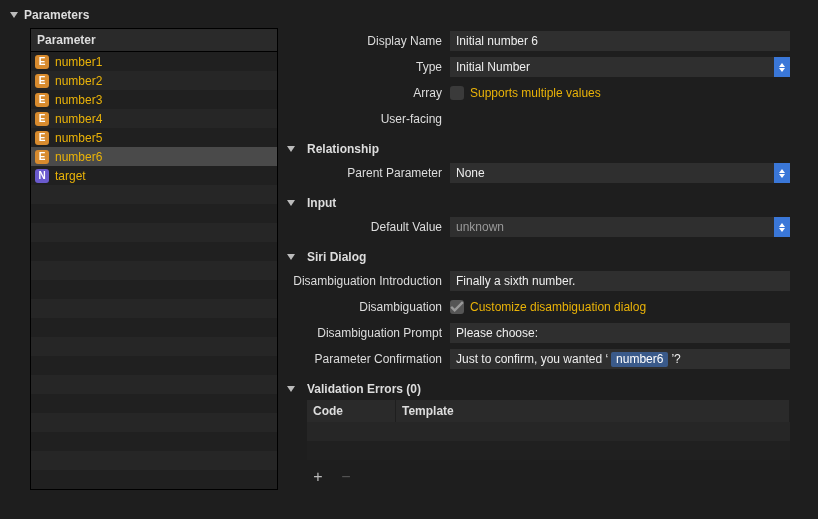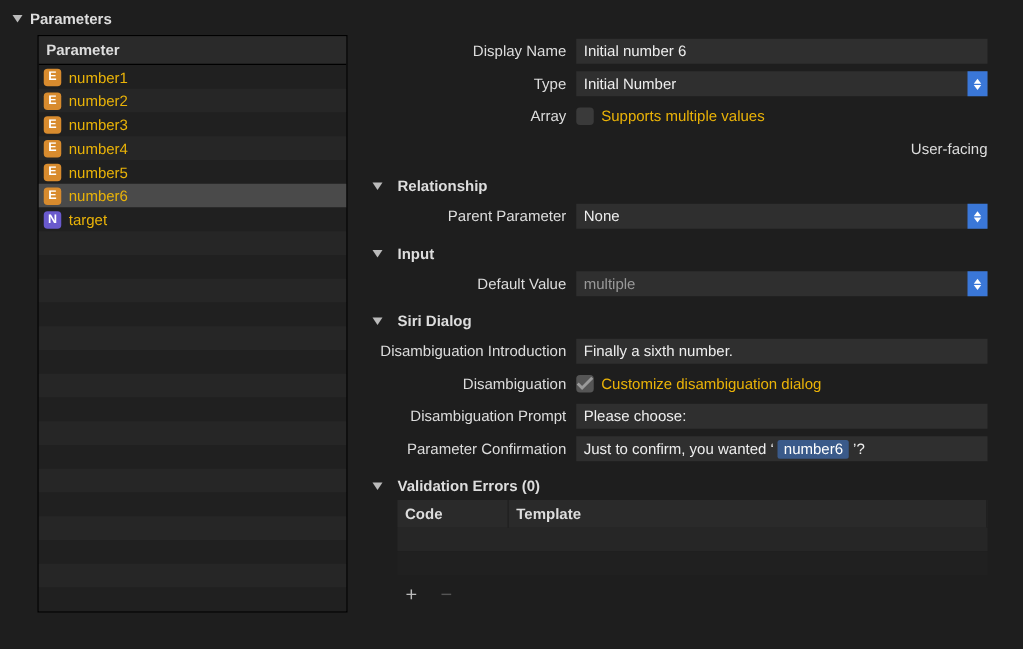--- a/index.html
+++ b/index.html
@@ -1,40 +1,40 @@
 <!DOCTYPE html>
 <html><head>
 <meta charset="utf-8">
 <style>
 * { margin: 0; padding: 0; box-sizing: border-box; font-family: -apple-system, "Helvetica Neue", Arial, sans-serif; font-size: 12px; }
 body { background: #1e1e1e; color: #ccc; width: 818px; height: 519px; overflow: hidden; }
 .panel { padding: 8px 10px 0 10px; }
 .header { display: flex; align-items: center; cursor: pointer; padding-bottom: 6px; }
 .disclose { width: 0; height: 0; border-left: 4px solid transparent; border-right: 4px solid transparent; border-top: 6px solid #bbb; margin-right: 6px; }
 .header-title { font-weight: 600; color: #ddd; }
-.content { display: flex; gap: 20px; padding-left: 20px; }
+.content { display: flex; gap: 9px; padding-left: 20px; }
 .left-col { width: 248px; flex-shrink: 0; }
 .right-col { flex: 1; padding-right: 18px; }
 
 
 .tbl { border: 1px solid #000; background: #202020; }
 .tbl-head { background: #2a2a2a; padding: 4px 6px; font-weight: 600; border-bottom: 1px solid #000; color: #ddd; }
 .tbl-rows { }
 .row { display: flex; align-items: center; height: 19px; padding-left: 4px; gap: 6px; }
 .row.striped-even { background: #262626; }
 .row.striped-odd { background: #202020; }
 .row.selected { background: #4a4a4a; }
 .badge { width: 14px; height: 14px; border-radius: 3px; display: flex; align-items: center; justify-content: center; font-weight: 700; font-size: 10px; color: #fff; }
 .badge.enum { background: #d88b2e; }
 .badge.number { background: #6a5acd; }
 .row-label { color: #eab308; }
 .empty-row { height: 19px; }
 
 
-.form-row { display: flex; align-items: center; height: 26px; gap: 8px; justify-content: flex-end; }
+.form-row { display: flex; align-items: center; height: 26px; gap: 8px; }
 .form-label { width: 155px; text-align: right; color: #ddd; }
 .form-control { flex: 1; }
 .text-field { width: 100%; background: #2f2f2f; color: #eee; border: none; height: 20px; padding: 0 6px; outline: none; }
 .select { width: 100%; background: #2f2f2f; color: #eee; border: none; height: 20px; padding: 0 6px; display: flex; align-items: center; position: relative; }
 .select .sel-btn { position: absolute; right: 0; top: 0; bottom: 0; width: 16px; background: #3a77d8; display:flex; flex-direction:column; align-items:center; justify-content:center; gap:1px;}
 .select .sel-btn .tri-up { width:0;height:0;border-left:3px solid transparent;border-right:3px solid transparent;border-bottom:4px solid #fff;}
 .select .sel-btn .tri-dn { width:0;height:0;border-left:3px solid transparent;border-right:3px solid transparent;border-top:4px solid #fff;}
 .checkbox { width: 14px; height: 14px; border-radius: 3px; display: inline-flex; align-items:center; justify-content:center; flex-shrink:0;}
 .checkbox.off { background: #3a3a3a; }
 .checkbox.on { background: #34c759; }
@@ -178,21 +178,21 @@
       </div>
 
       <div class="section">
         <div class="disclose"></div>
         <span class="section-title">Input</span>
       </div>
       <div class="form-row">
         <div class="form-label">Default Value</div>
         <div class="form-control">
           <div class="select">
-            <span class="muted">multiple</span>
+            <span class="muted">unknown</span>
             <div class="sel-btn">
                 <div class="tri-up"></div>
                 <div class="tri-dn"></div>
               </div>
           </div>
         </div>
       </div>
 
       <div class="section">
         <div class="disclose"></div>

